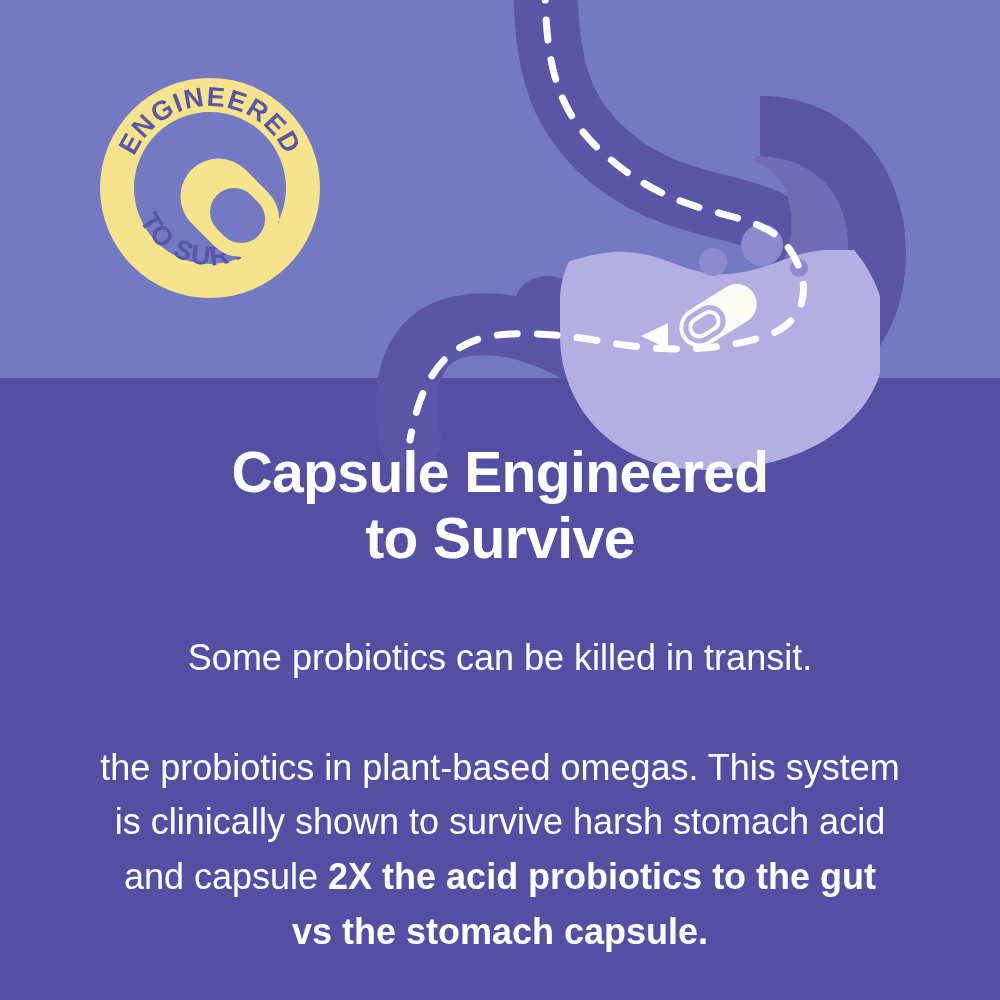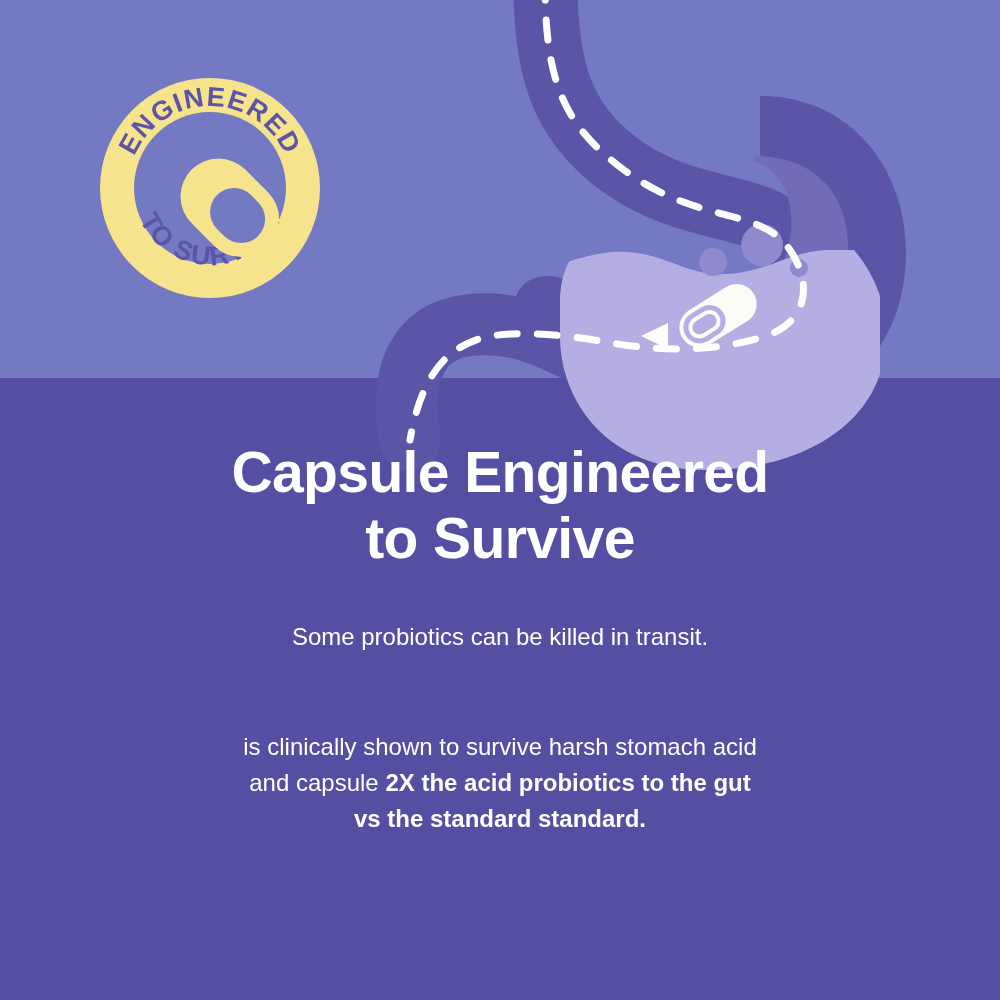--- a/index.html
+++ b/index.html
@@ -62,25 +62,25 @@
     margin: 0;
     color: #ffffff;
     font-size: 57px;
     font-weight: bold;
     line-height: 1.15;
     letter-spacing: -0.6px;
     padding: 0 60px;
     box-sizing: border-box;
   }
   .body-copy {
-    margin: 0;
+    margin: 12px;
     padding: 0 70px;
     box-sizing: border-box;
     color: #ffffff;
-    font-size: 24px;
+    font-size: 36px;
     line-height: 1.52;
     font-weight: normal;
   }
   .body-top-gap { height: 48px; }
   .body-copy .emphasis {
     font-weight: bold;
   }
   .nowrap { white-space: nowrap; }
 </style>
 </head>
@@ -192,21 +192,21 @@
     <h1 class="headline">
       <span>Capsule Engineered</span><br>
       <span>to Survive</span>
     </h1>
 
     <div class="body-top-gap"></div>
 
     <p class="body-copy">
       <span class="nowrap">Some probiotics can be killed in transit.</span><br>
       <br>
-      <br>
+      <span class="nowrap">the probiotics in plant-based omegas. This system</span><br>
       <span class="nowrap">is clinically shown to survive harsh stomach acid</span><br>
       <span class="nowrap"><span>and capsule </span><span class="emphasis">2X the acid probiotics to the gut</span></span><br>
-      <span class="nowrap emphasis">vs the standard standard.</span>
+      <span class="nowrap emphasis">vs the stomach capsule.</span>
     </p>
 
   </div>
 
 </div>
 
 </body></html>

